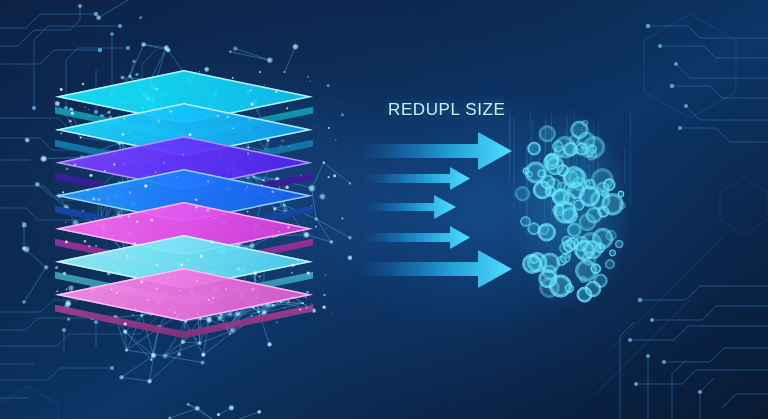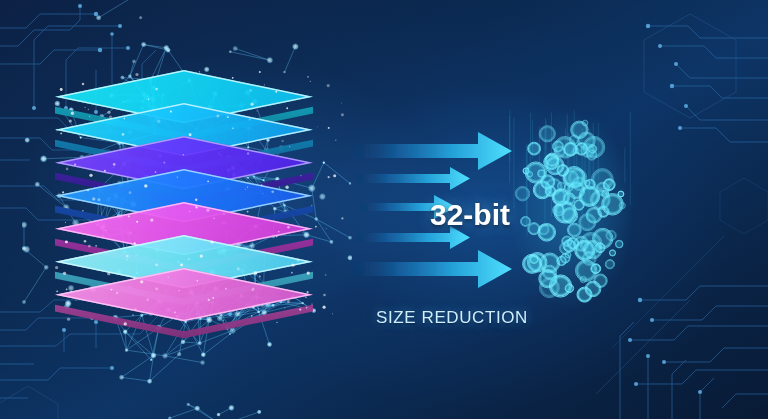--- a/index.html
+++ b/index.html
@@ -743,16 +743,15 @@
           <line x1="116.8" x2="116.8" y1="39.4" y2="74.7"></line>
           <line x1="82.0" x2="82.0" y1="20.8" y2="94.9"></line>
           <line x1="1.9" x2="1.9" y1="2.2" y2="54.0"></line>
           <line x1="77.0" x2="77.0" y1="34.5" y2="97.4"></line>
           <line x1="31.4" x2="31.4" y1="18.1" y2="90.0"></line>
           <line x1="90.3" x2="90.3" y1="14.7" y2="72.1"></line>
         </g>
     </svg>
   </div>
 
-  <div class="lbl" id="lbl-bottom">SIZE REDUCTION</div>
-  <div class="bit" id="bit-32">32-bit</div>
+  <div class="lbl" id="lbl-top">REDUPL SIZE</div>
 
 </div>
 
 </body></html>

